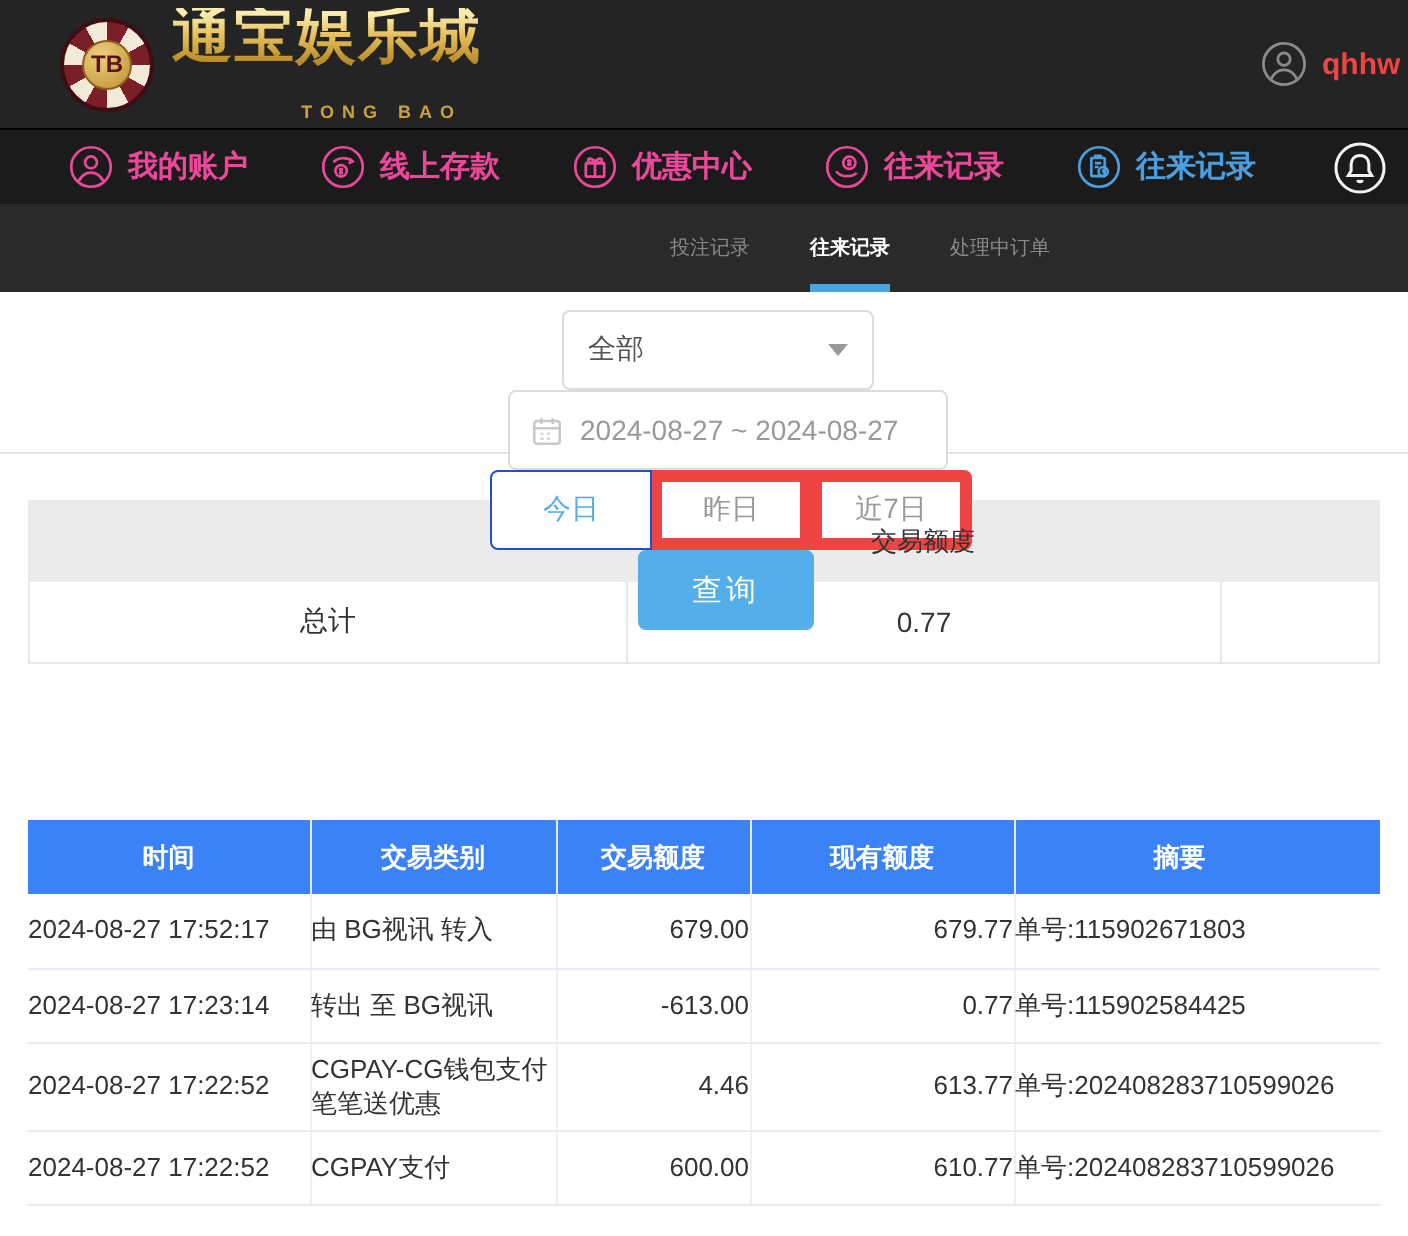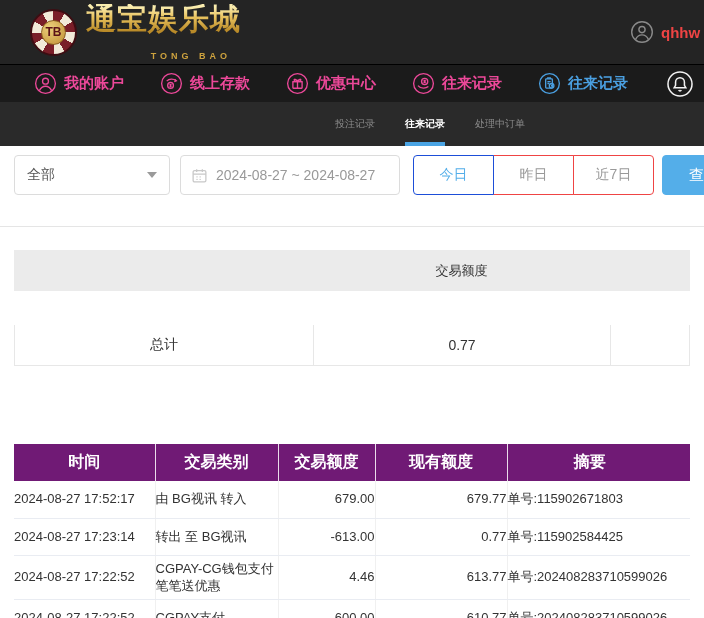--- a/index.html
+++ b/index.html
@@ -34,54 +34,54 @@
   .nav-item.active { color:#4a9fe0; }
   .nav-bell { position:absolute; left:666px; top:5px; color:#f2f2f2; }
 
   
   .tabbar { height:44px; background:#2a2a2a; display:flex; align-items:stretch; gap:30px; padding-left:335px; }
   .tab { display:flex; align-items:center; color:#8a8a8a; font-size:10px; cursor:pointer; position:relative; white-space:nowrap; }
   .tab.active { color:#fff; font-weight:bold; }
   .tab.active::after { content:""; position:absolute; left:0; right:0; bottom:0; height:4px; background:#4aa4e4; }
 
   
-  .filterbar { display:flex; margin:9px 0 0 14px; height:54px; }
+  .filterbar { display:flex; align-items:center; margin:9px 0 0 14px; height:54px;flex-direction:column; }
   .filterbar > * { flex-shrink:0; }
   .select { width:156px; height:40px; border:1px solid #dcdcdc; border-radius:4px; background:#fff;
     display:flex; align-items:center; justify-content:space-between; padding:0 12px; cursor:pointer; }
   .select .sel-text { font-size:14px; color:#555; }
   .caret { width:0; height:0; border-left:5px solid transparent; border-right:5px solid transparent; border-top:6px solid #9a9a9a; }
   .daterange { width:220px; height:40px; border:1px solid #dcdcdc; border-radius:4px; background:#fff;
     display:flex; align-items:center; gap:8px; padding:0 10px; margin-left:10px; cursor:pointer; }
   .daterange .date-text { font-size:14px; color:#999; white-space:nowrap; }
   .btn-group { display:flex; margin-left:13px; }
-  .qbtn { height:40px; width:81px; background:#fff; border:1px solid #ef4444; font-size:14px; color:#999;
+  .qbtn { height:40px; width:81px; background:#fff; border:6px solid #ef4444; font-size:14px; color:#999;
     cursor:pointer; margin-left:-1px; font-family:inherit; }
   .qbtn:first-child { border-radius:4px 0 0 4px; margin-left:0; }
   .qbtn:last-child { border-radius:0 4px 4px 0; }
   .qbtn.active { border:1px solid #1d4ed8; color:#54aee9; position:relative; z-index:1; }
   .search-btn { height:40px; width:88px; margin-left:8px; background:#54aee9; border:1px solid #54aee9;
     border-radius:4px; color:#fff; font-size:15px; cursor:pointer; font-family:inherit; letter-spacing:2px; }
 
   .divider { height:1px; background:#e5e5e5; margin-top:17px; }
 
   
   .summary { margin:23px 14px 0 14px; width:676px; }
   .sum-header { height:41px; background:#ebebeb; display:flex; align-items:center; }
   .sum-header .sh-cell { font-size:13px; color:#333; text-align:center; }
-  .sum-row { height:41px; display:flex; align-items:flex-start; border:1px solid #e7e7e7; border-top:none;margin-top:34px; }
+  .sum-row { height:41px; display:flex; align-items:flex-start; border:1px solid #e7e7e7; border-top:none; }
   .sc1 { width:299px; } .sc2 { width:297px; } .sc3 { width:78px; }
   .sum-row .sr-cell { font-size:14px; color:#333; text-align:center; height:100%; display:flex; align-items:center; justify-content:center; }
   .sum-row .sc1 { border-right:1px solid #e7e7e7; }
   .sum-row .sc2 { border-right:1px solid #e7e7e7; }
 
   
   .txn-wrap { margin:78px 14px 0 14px; }
   table.txn { border-collapse:collapse; width:676px; table-layout:fixed; }
-  table.txn th { background:#701a75; color:#fff; font-size:16px; font-weight:bold; height:37px;
+  table.txn th { background:#3b82f6; color:#fff; font-size:13px; font-weight:bold; height:37px;
     border-right:1px solid rgba(255,255,255,.85); text-align:center; }
   table.txn th:last-child { border-right:none; text-align:center; padding-right:18px; }
   table.txn td { font-size:13px; color:#333; height:37px; padding:4px 0;
     border-bottom:1px solid #e9ecf2; border-right:1px solid #f0f0f0; line-height:1.35; }
   table.txn td:last-child { border-right:none; }
   td.col-time { padding-left:4px; }
   td.col-type { padding-left:8px; padding-right:6px; }
   td.col-amount, td.col-balance { text-align:right; padding-right:10px; }
   td.col-summary { padding-left:12px; }
 </style>

